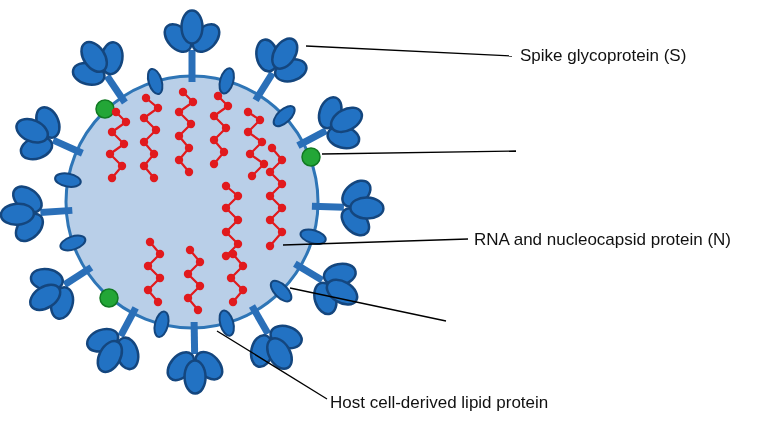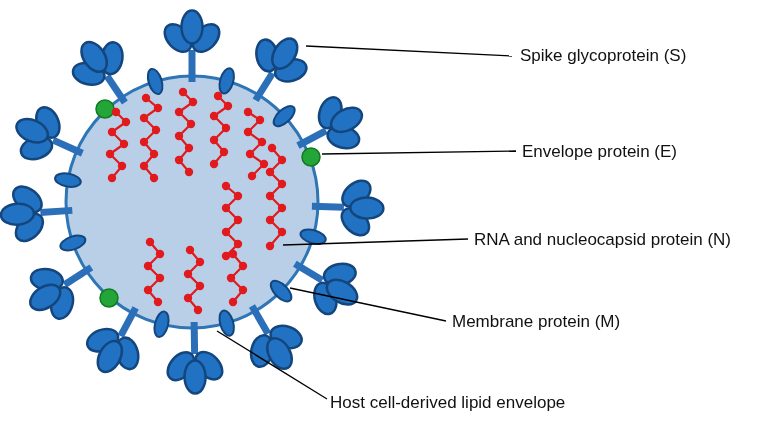--- a/index.html
+++ b/index.html
@@ -103,21 +103,19 @@
       <line x1="306" y1="46" x2="512" y2="56"></line>
       <line x1="322" y1="154" x2="516" y2="151"></line>
       <line x1="283" y1="245" x2="468" y2="239"></line>
       <line x1="290" y1="288" x2="446" y2="321"></line>
       <line x1="217" y1="331" x2="327" y2="399"></line>
     </g>
   </svg>
 
   <div class="label" style="left:520px; top:46px;">Spike glycoprotein (S)</div>
 
-  <div class="label" style="left:522px; top:142px;">Envelope protein (E)</div>
 
   <div class="label" style="left:474px; top:230px;text-align:right;">RNA and nucleocapsid protein (N)</div>
 
-  <div class="label" style="left:452px; top:312px;">Membrane protein (M)</div>
 
-  <div class="label" style="left:330px; top:393px;">Host cell-derived lipid envelope</div>
+  <div class="label" style="left:330px; top:393px;">Host cell-derived lipid protein</div>
 
 </div>
 
 </body></html>

